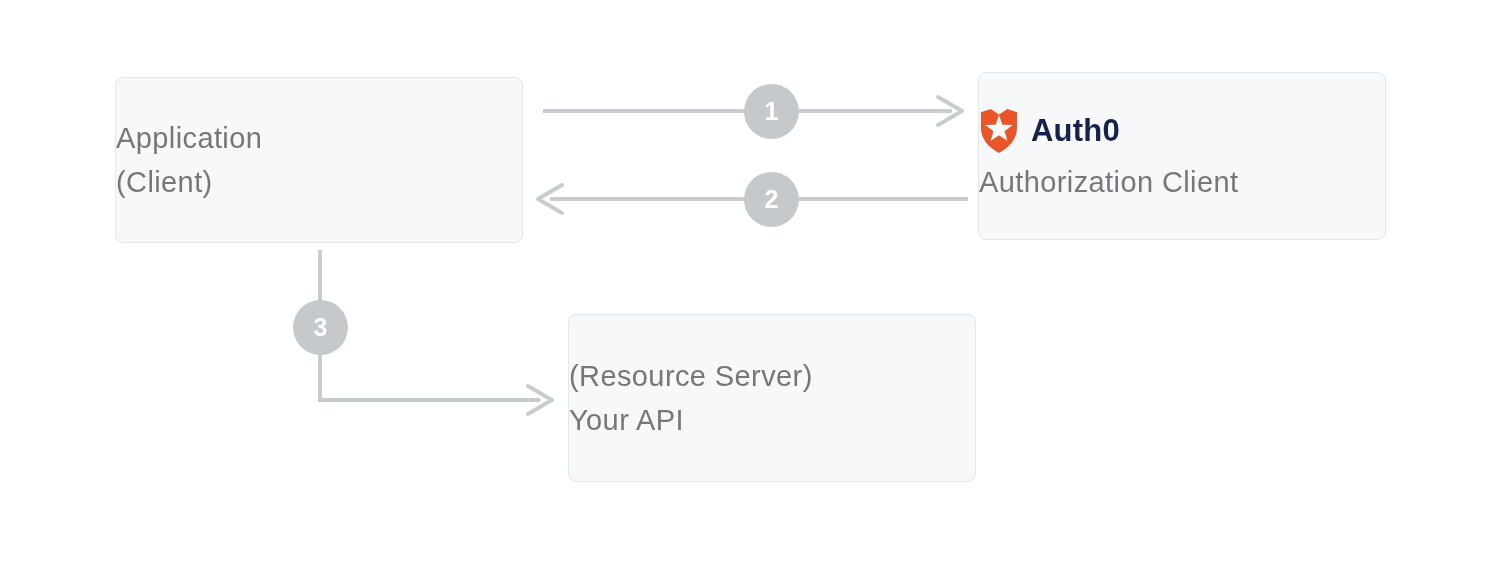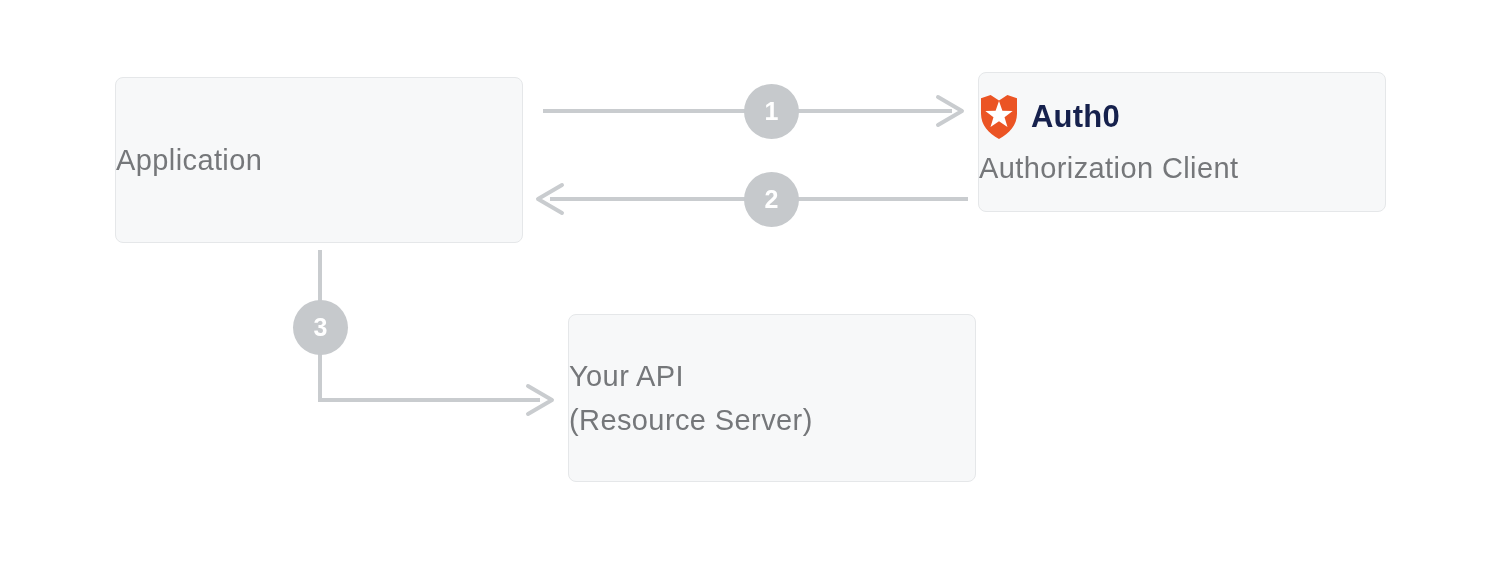--- a/index.html
+++ b/index.html
@@ -33,21 +33,21 @@
     flex-direction: column;
     align-items: flex-start;
     justify-content: center;
     color: #75777a;
     font-size: 29px;
     line-height: 44px;
     letter-spacing: 0.4px;
     text-align: center;
   }
   .app-box  { left: 115px; top: 77px;  width: 408px; height: 166px; }
-  .auth-box { left: 978px; top: 72px;  width: 408px; height: 140px; }
+  .auth-box { left: 978px; top: 72px;  width: 408px; height: 168px; }
   .api-box  { left: 568px; top: 314px; width: 408px; height: 168px; }
   .brand-row {
     display: flex;
     align-items: center;
     gap: 12px;
     margin-bottom: 6px;
   }
   .auth0-shield { width: 40px; height: 46px; display: block; }
   .auth0-wordmark {
     color: #16214d;
@@ -100,35 +100,36 @@
       <path class="arrow-head" d="M562 185 L538 199 L562 213"></path>
     </g>
     <g>
       <polyline class="arrow-stroke" points="320,250 320,400 540,400"></polyline>
       <path class="arrow-head" d="M528 386 L552 400 L528 414"></path>
     </g>
   </svg>
 
   <div class="node-box app-box">
     <div>Application</div>
+    <div>(Client)</div>
   </div>
 
   <div class="node-box auth-box">
     <div class="brand-row">
       <svg class="auth0-shield" viewBox="0 0 100 112" xmlns="http://www.w3.org/2000/svg">
         <path fill="#eb5424" d="M50 15 L29 1 L5 9 L5 48 C5 76 24 97 50 111 C76 97 95 76 95 48 L95 9 L71 1 Z"></path>
         <polygon fill="#ffffff" points="50,16 58.5,40.3 84.2,40.9 63.8,56.5 71.2,81.1 50,66.5 28.8,81.1 36.2,56.5 15.8,40.9 41.5,40.3"></polygon>
       </svg>
       <span class="auth0-wordmark">Auth0</span>
     </div>
     <div>Authorization Client</div>
   </div>
 
   <div class="node-box api-box">
+    <div>(Resource Server)</div>
     <div>Your API</div>
-    <div>(Resource Server)</div>
   </div>
 
   <div class="step-circle step-1">1</div>
   <div class="step-circle step-2">2</div>
   <div class="step-circle step-3">3</div>
 
 </div>
 
 </body></html>

